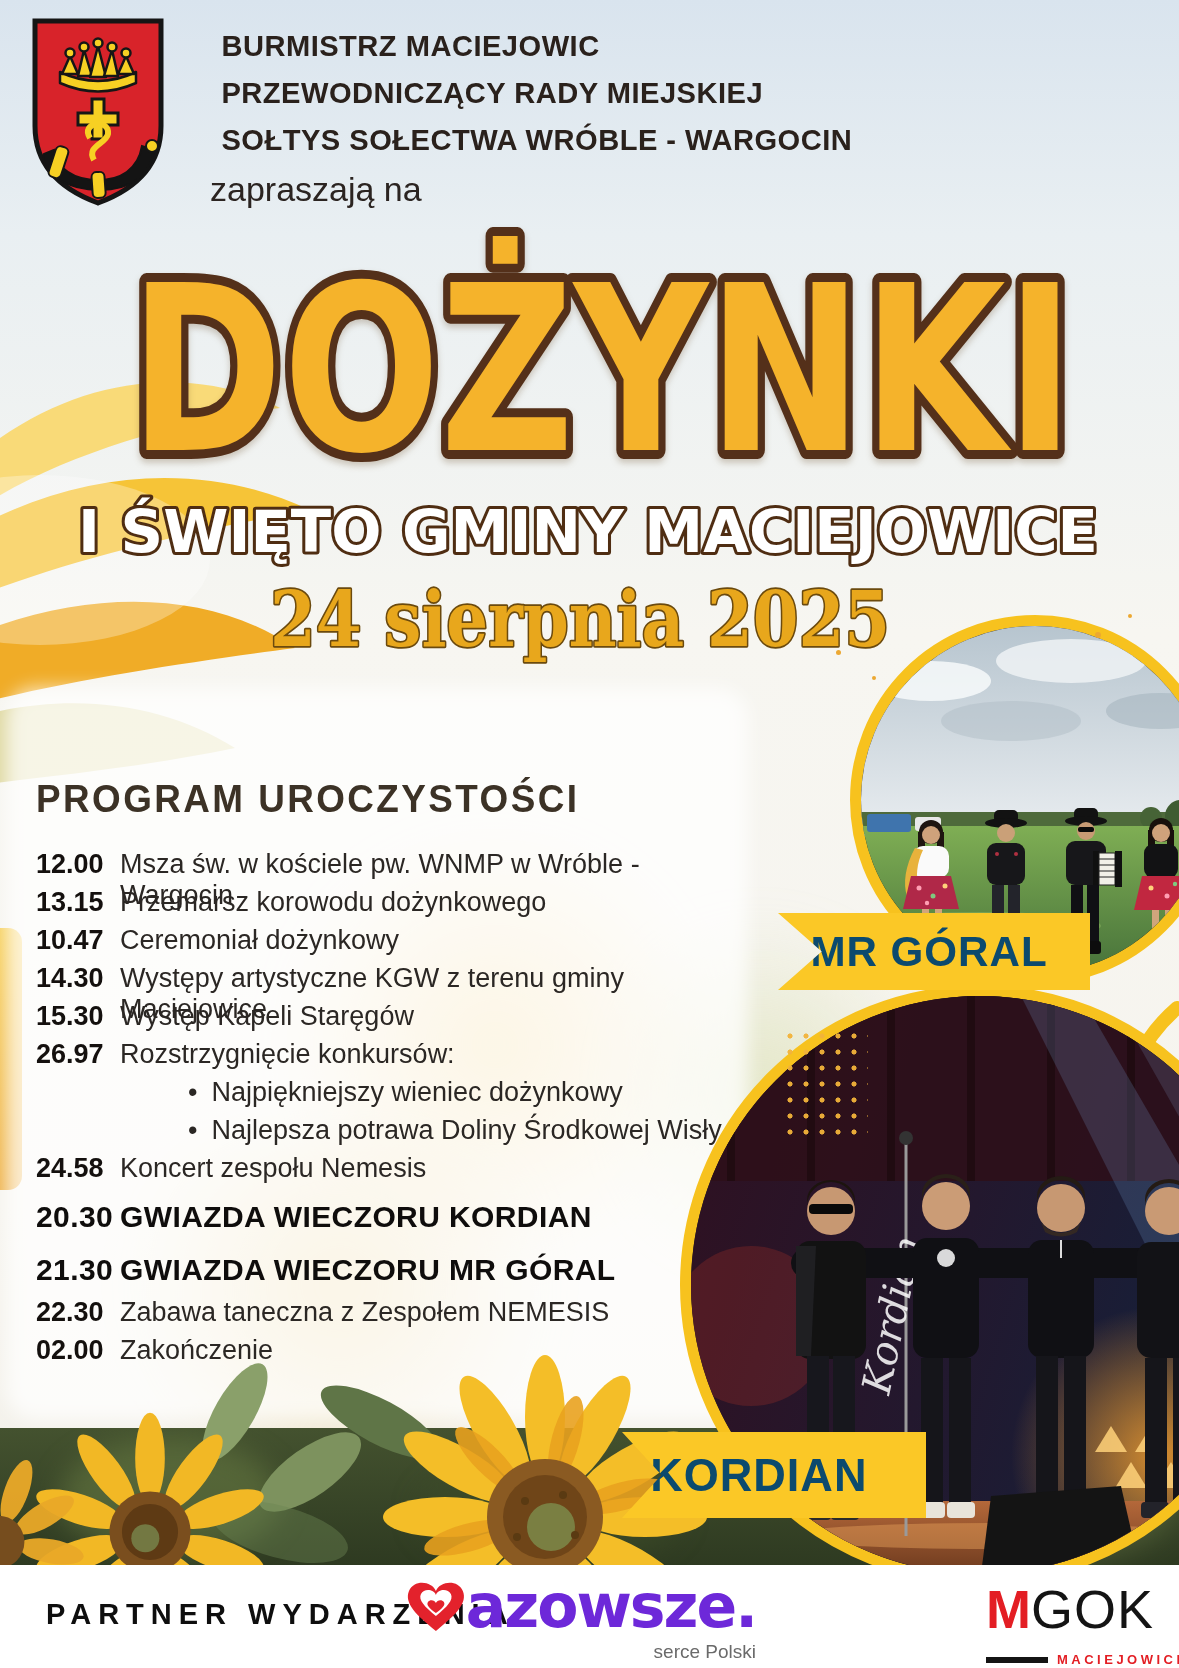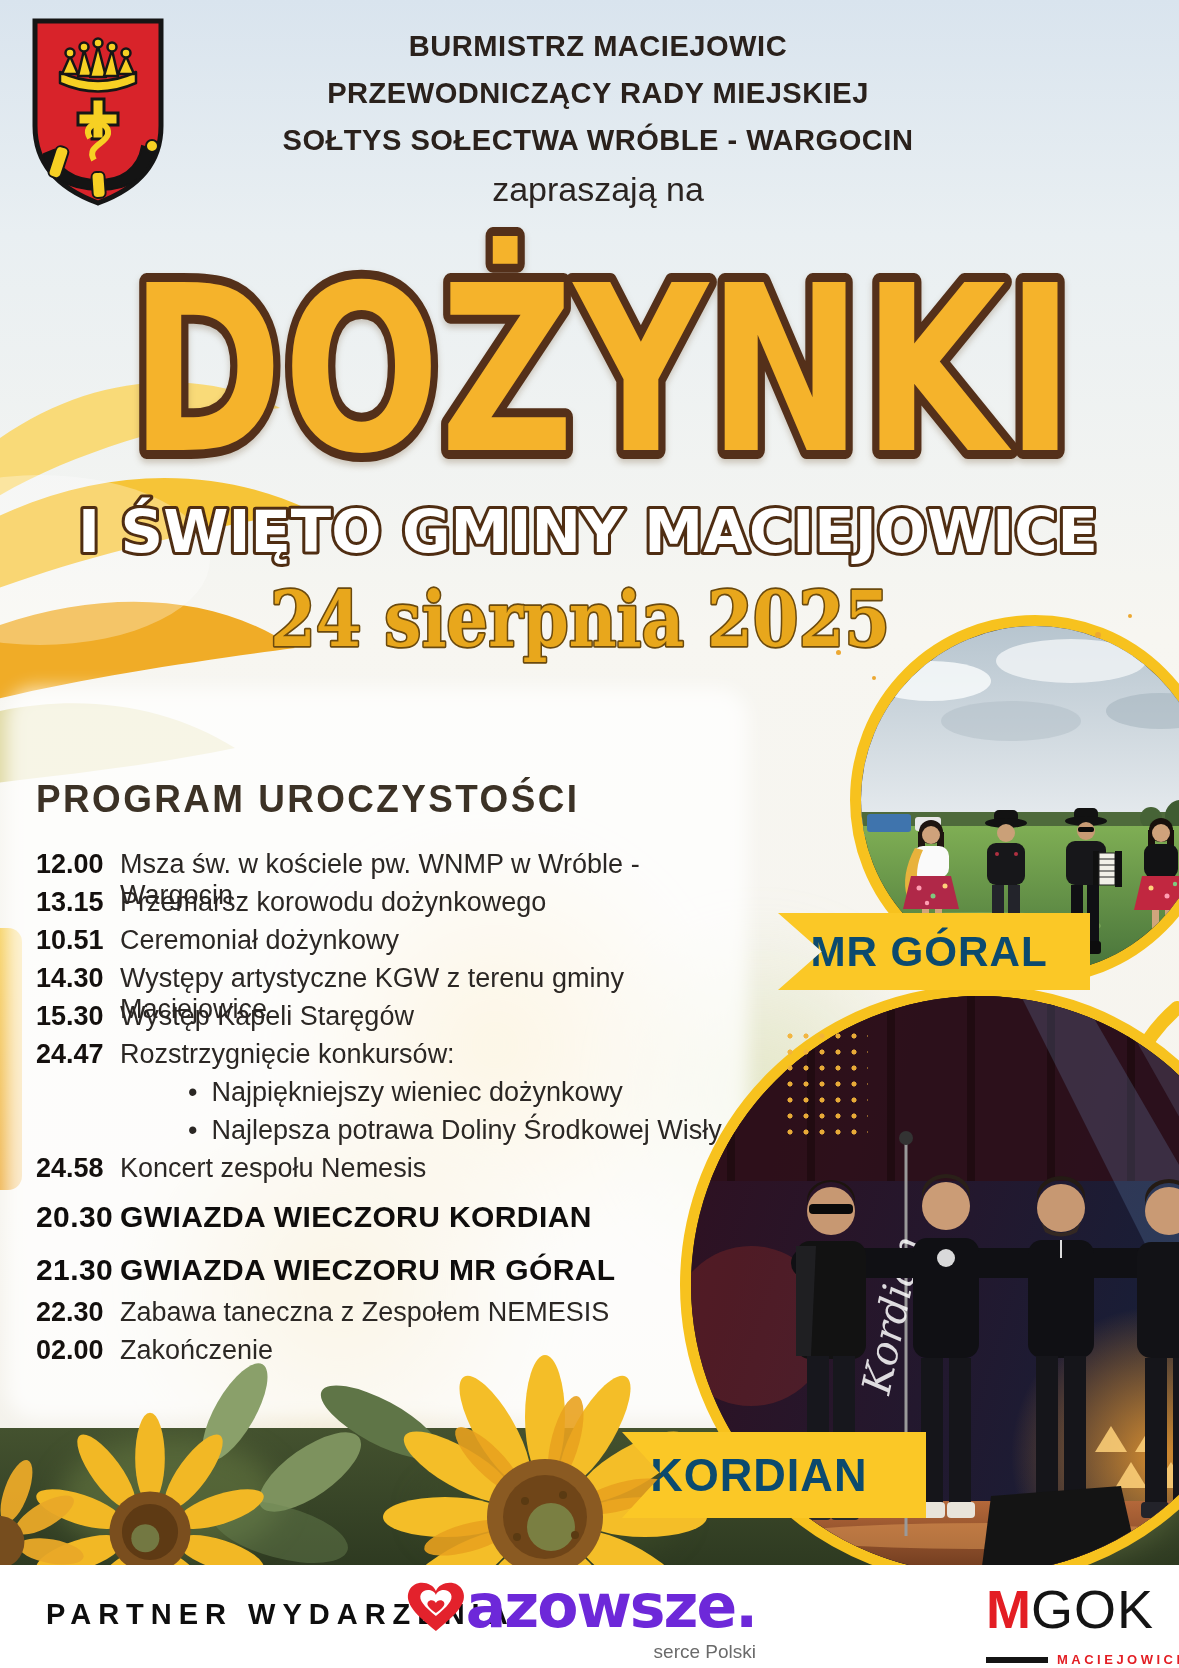--- a/index.html
+++ b/index.html
@@ -18,21 +18,21 @@
   .blob.b2{left:80px;top:1130px;width:520px;height:310px;background:radial-gradient(circle,rgba(228,188,82,.5),rgba(228,188,82,0) 70%);}
   .blob.b3{left:620px;top:880px;width:280px;height:420px;background:radial-gradient(circle,rgba(205,214,150,.45),rgba(205,214,150,0) 70%);}
   .white-panel{left:6px;top:688px;width:742px;height:732px;z-index:2;
     background:rgba(255,255,255,.74);border-radius:30px;filter:blur(9px);}
   .field-strip{left:0;top:1428px;width:1179px;height:137px;z-index:3;overflow:hidden;
     background:linear-gradient(180deg,#44522f,#2e3a21);}
   .field-strip .fblob{position:absolute;border-radius:50%;filter:blur(14px);}
   .flowers-svg{left:-20px;top:1352px;width:780px;height:213px;z-index:4;}
   
   .crest{left:28px;top:14px;width:140px;height:196px;z-index:8;}
-  .hdr{left:218px;top:22px;width:760px;z-index:8;text-align:center;color:#2a211c;}
+  .hdr{left:210px;top:22px;width:760px;z-index:8;text-align:left;color:#2a211c;}
   .hdr .hline{font-weight:bold;font-size:30px;letter-spacing:.5px;line-height:47px;transform:scaleX(.97);}
   .hdr .invite{font-size:34px;font-weight:400;margin-top:7px;color:#2b2421;}
   .title-svg{left:0;top:212px;width:1179px;height:268px;z-index:8;filter:drop-shadow(0 4px 3px rgba(90,60,20,.25));}
   .subtitle-svg{left:0;top:468px;width:1179px;height:112px;z-index:8;}
   .date-svg{left:0;top:572px;width:1179px;height:100px;z-index:8;}
   
   .program{left:36px;top:778px;width:712px;z-index:8;}
   .pheading{font-size:38px;font-weight:800;letter-spacing:2.5px;color:#3c3226;transform:scaleX(.97);transform-origin:left;}
   .plist{margin-top:28px;}
   .prow{display:flex;align-items:flex-start;height:38px;font-size:27px;color:#2b2724;}
@@ -207,33 +207,33 @@
     <div class="plist">
         <div class="prow">
           <span class="ptime">12.00</span>
           <span class="ptext">Msza św. w kościele pw. WNMP w Wróble - Wargocin</span>
         </div>
         <div class="prow">
           <span class="ptime">13.15</span>
           <span class="ptext">Przemarsz korowodu dożynkowego</span>
         </div>
         <div class="prow">
-          <span class="ptime">10.51</span>
+          <span class="ptime">10.47</span>
           <span class="ptext">Ceremoniał dożynkowy</span>
         </div>
         <div class="prow">
           <span class="ptime">14.30</span>
           <span class="ptext">Występy artystyczne KGW z terenu gminy Maciejowice</span>
         </div>
         <div class="prow">
           <span class="ptime">15.30</span>
           <span class="ptext">Występ Kapeli Staręgów</span>
         </div>
         <div class="prow">
-          <span class="ptime">24.47</span>
+          <span class="ptime">26.97</span>
           <span class="ptext">Rozstrzygnięcie konkursów:</span>
         </div>
         <div class="prow bullet">
           <span class="dot">•</span>
           <span class="ptext">Najpiękniejszy wieniec dożynkowy</span>
         </div>
         <div class="prow bullet">
           <span class="dot">•</span>
           <span class="ptext">Najlepsza potrawa Doliny Środkowej Wisły</span>
         </div>

